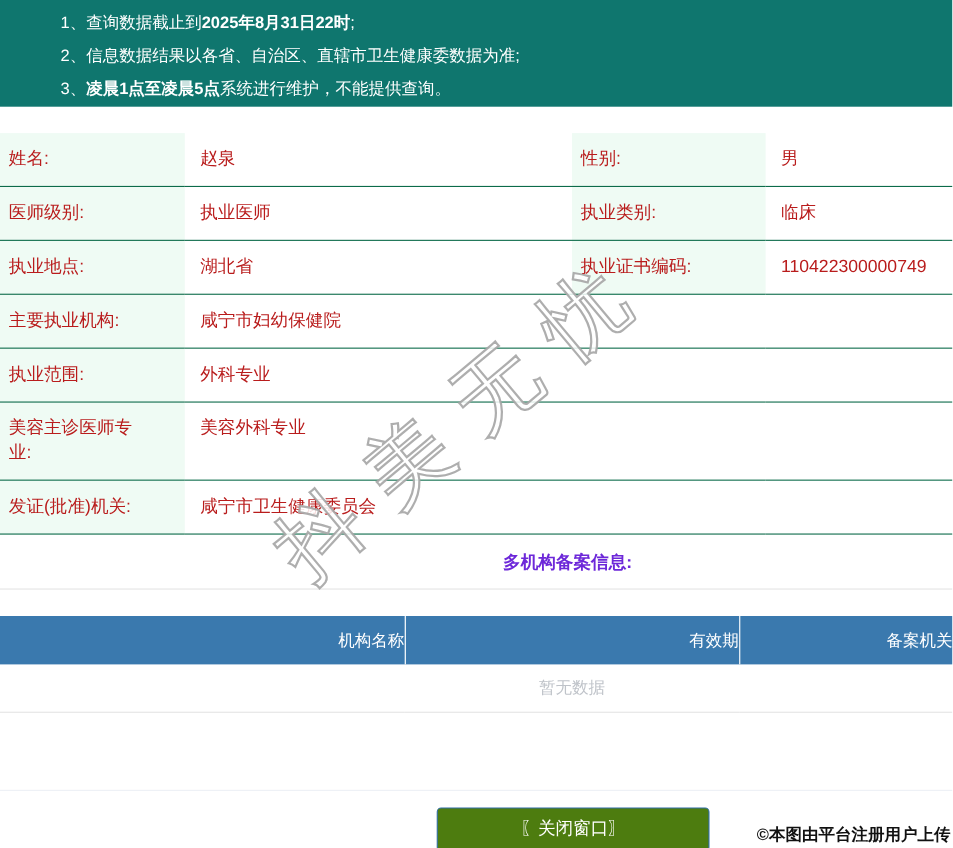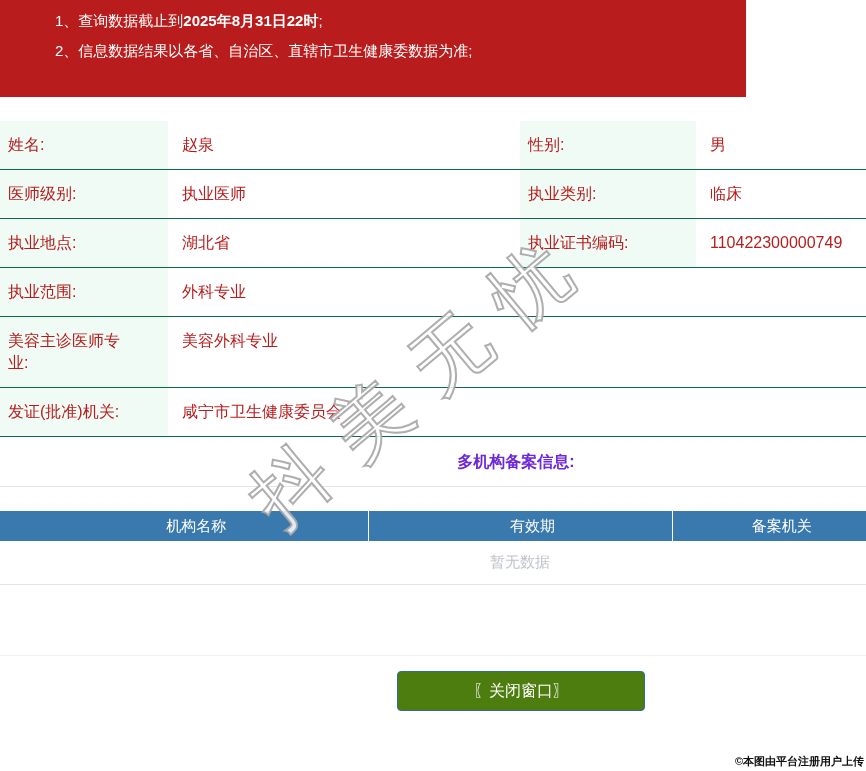--- a/index.html
+++ b/index.html
@@ -9,23 +9,23 @@
     position: relative;
     width: 866px;
     height: 771px;
     overflow: hidden;
     background: #ffffff;
     color: #333;
   }
 
   
   .banner {
-    width: 746px;
+    width: 866px;
     height: 97px;
-    background: #b91c1c;
+    background: #0f766e;
     color: #ffffff;
     font-size: 15px;
     line-height: 30px;
     padding: 6px 10px 0 55px;
   }
   .banner .line { white-space: nowrap; }
   .banner b { font-weight: bold; }
 
   
   table.profile {
@@ -64,22 +64,22 @@
     width: 866px;
     border-collapse: collapse;
     margin-top: 24px;
     table-layout: fixed;
   }
   table.records th {
     background: #3a79ae;
     color: #ffffff;
     font-weight: normal;
     font-size: 15px;
-    text-align: center;
-    height: 30px;
+    text-align: right;
+    height: 44px;
     padding-left: 25px;
   }
   table.records th + th { border-left: 1px solid #ffffff; margin-top: 18px; }
   table.records td.empty {
     text-align: center;
     padding: 12px 0 12px 174px;
     color: #bfc3c9;
     font-size: 15px;
     height: 43px;
     border-bottom: 1px solid #e4e4e4;
@@ -123,35 +123,36 @@
     white-space: nowrap;
     color: rgba(255,255,255,0.85);
     -webkit-text-stroke: 2px rgba(165,165,165,0.9);
     pointer-events: none;
     z-index: 5;
   }
   .credit {
     position: absolute;
     right: 2px;
     bottom: 2px;
-    font-size: 11px;
+    font-size: 15px;
     font-weight: bold;
     color: #111;
     text-shadow: -1px -1px 0 #fff, 1px -1px 0 #fff, -1px 1px 0 #fff, 1px 1px 0 #fff;
     z-index: 6;
   }
 </style>
 </head>
 <body>
 
 <div class="page">
 
   <div class="banner">
     <div class="line"><span>1、</span><span>查询数据截止到</span><b>2025年8月31日22时</b><span>;</span></div>
     <div class="line"><span>2、</span><span>信息数据结果以各省、自治区、直辖市卫生健康委数据为准;</span><b></b><span></span></div>
+    <div class="line"><span>3、</span><span></span><b>凌晨1点至凌晨5点</b><span>系统进行维护，不能提供查询。</span></div>
   </div>
 
   <table class="profile">
     <colgroup>
         <col style="width:168px">
         <col style="width:352px">
         <col style="width:176px">
         <col style="width:170px">
       </colgroup>
     <tbody>
@@ -167,20 +168,24 @@
       <td class="lbl">执业类别:</td>
       <td class="val">临床</td>
     </tr>
     <tr>
       <td class="lbl">执业地点:</td>
       <td class="val">湖北省</td>
       <td class="lbl">执业证书编码:</td>
       <td class="val">110422300000749</td>
     </tr>
     <tr>
+      <td class="lbl">主要执业机构:</td>
+      <td class="val" colspan="3">咸宁市妇幼保健院</td>
+    </tr>
+    <tr>
       <td class="lbl">执业范围:</td>
       <td class="val" colspan="3">外科专业</td>
     </tr>
     <tr>
       <td class="lbl">美容主诊医师专业:</td>
       <td class="val" colspan="3">美容外科专业</td>
     </tr>
     <tr>
       <td class="lbl">发证(批准)机关:</td>
       <td class="val" colspan="3">咸宁市卫生健康委员会</td>

